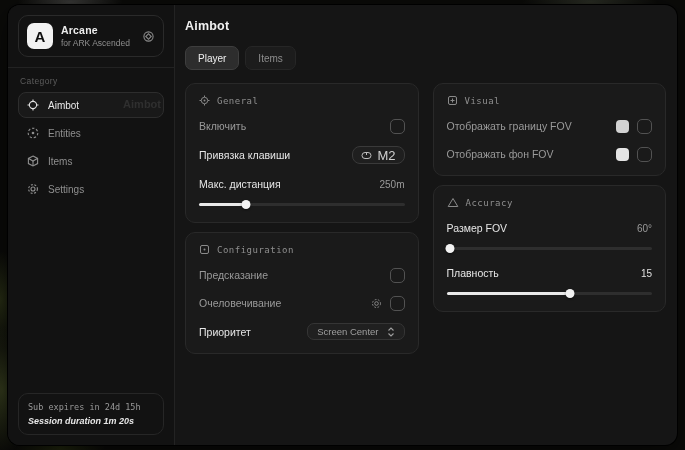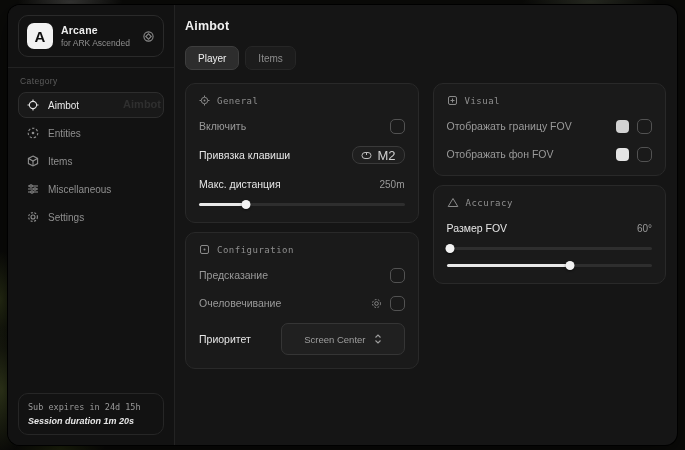--- a/index.html
+++ b/index.html
@@ -95,21 +95,21 @@
     background:transparent; cursor:pointer; flex:0 0 auto;
   }
   .swatch { width:13px; height:13px; border-radius:4px; cursor:pointer; flex:0 0 auto; }
   .keybind {
     display:flex; align-items:center; gap:5px; height:18px; padding:0 8px;
     background:#1f1f1f; border:1px solid #3a3a3a; border-radius:8px;
     color:#cfcfcf; font-size:13px; cursor:pointer;
   }
   .keybind .kico { display:flex; color:#bdbdbd; }
   .dropdown {
-    display:flex; align-items:center; gap:8px; height:32px; padding:0 22px;
+    display:flex; align-items:center; gap:8px; height:17px; padding:0 9px;
     background:#202020; border:1px solid #353535; border-radius:7px;
     color:#9f9f9f; font-size:9.5px; cursor:pointer;
   }
   .dropdown .dico { display:flex; color:#9f9f9f; }
   .slider { position:relative; height:9px; margin-top:8px; cursor:pointer; }
   .slider .track {
     position:absolute; left:0; right:0; top:3px; height:3px;
     background:#2e2e2e; border-radius:2px;
   }
   .slider .fill {
@@ -176,33 +176,20 @@
             <path d="M6 1 L10.6 3.4 V8.6 L6 11 L1.4 8.6 V3.4 Z"></path>
               <path d="M1.6 3.5 L6 6 L10.4 3.5"></path>
               <line x1="6" y1="6" x2="6" y2="10.8"></line>
           </svg>
         </span>
         <span>Items</span>
       </div>
       <div class="nav-item">
         <span class="nico">
           <svg width="12" height="12" viewBox="0 0 12 12" fill="none" stroke="currentColor" stroke-width="1.1">
-            <line x1="1" y1="3" x2="11" y2="3"></line>
-              <line x1="1" y1="6" x2="11" y2="6"></line>
-              <line x1="1" y1="9" x2="11" y2="9"></line>
-            <circle cx="4" cy="3" r="1.2" fill="#121212"></circle>
-              <circle cx="8" cy="6" r="1.2" fill="#121212"></circle>
-              <circle cx="5" cy="9" r="1.2" fill="#121212"></circle>
-          </svg>
-        </span>
-        <span>Miscellaneous</span>
-      </div>
-      <div class="nav-item">
-        <span class="nico">
-          <svg width="12" height="12" viewBox="0 0 12 12" fill="none" stroke="currentColor" stroke-width="1.1">
             <circle cx="6" cy="6" r="2"></circle>
               <circle cx="6" cy="6" r="4.4" stroke-dasharray="2 1.6"></circle>
           </svg>
         </span>
         <span>Settings</span>
       </div>
     </div>
 
     <div class="side-spacer"></div>
 
@@ -344,20 +331,24 @@
           </div>
           <div class="row">
             <span class="lbl bright">Размер FOV</span>
             <span class="val">60°</span>
           </div>
           <div class="slider">
             <span class="track"></span>
             <span class="fill" style="width: 1.5%;"></span>
             <span class="thumb" style="left: 1.5%;"></span>
           </div>
+          <div class="row">
+            <span class="lbl bright">Плавность</span>
+            <span class="val" style="color:#e0e0e0">15</span>
+          </div>
           <div class="slider">
             <span class="track"></span>
             <span class="fill" style="width: 60%;"></span>
             <span class="thumb" style="left: 60%;"></span>
           </div>
         </div>
       </div>
     </div>
   </div>
 </div>

